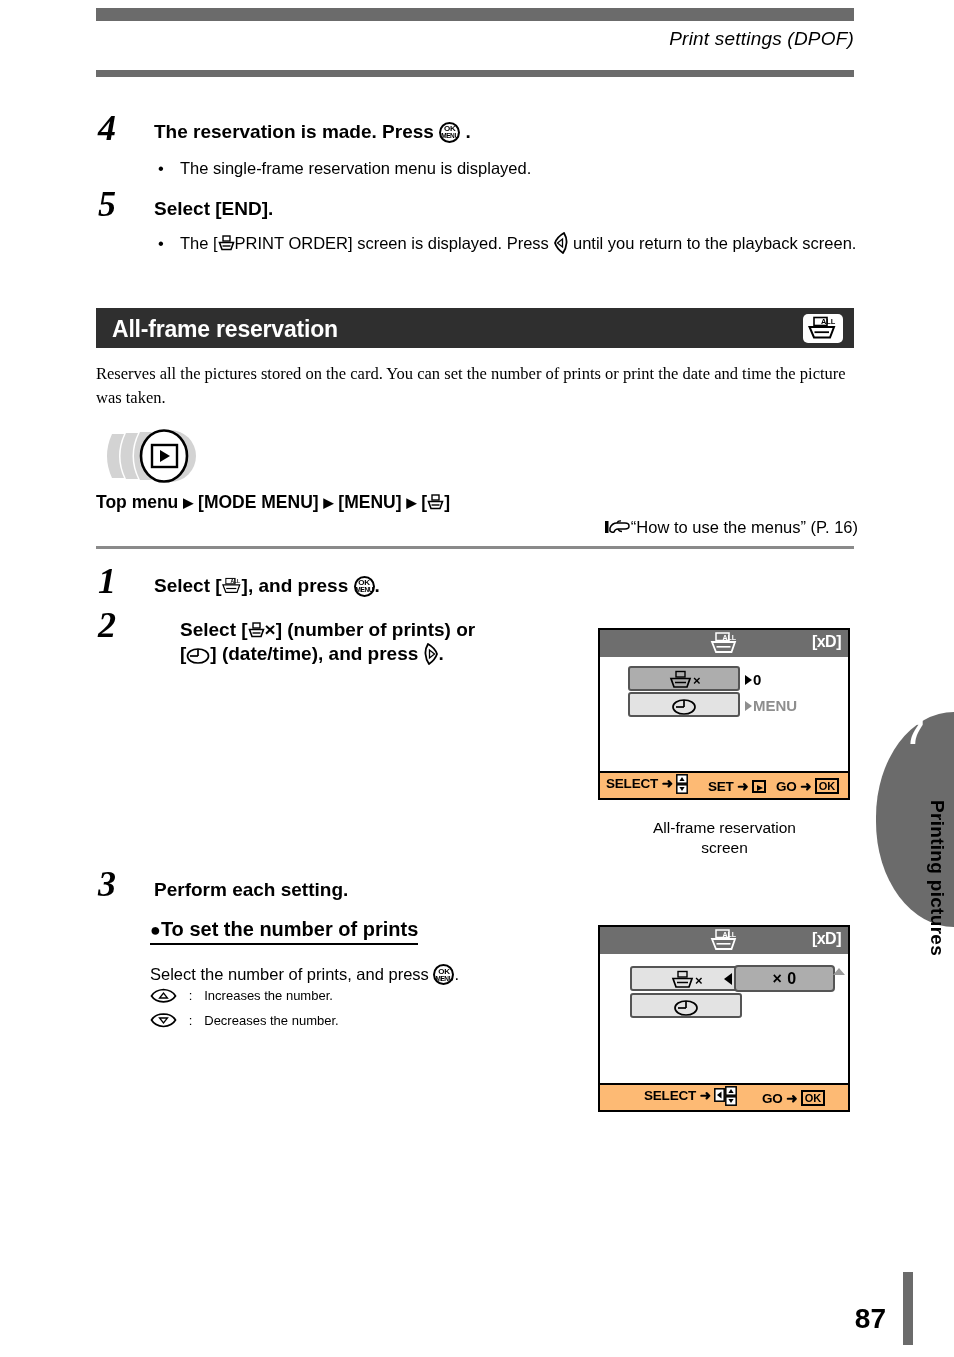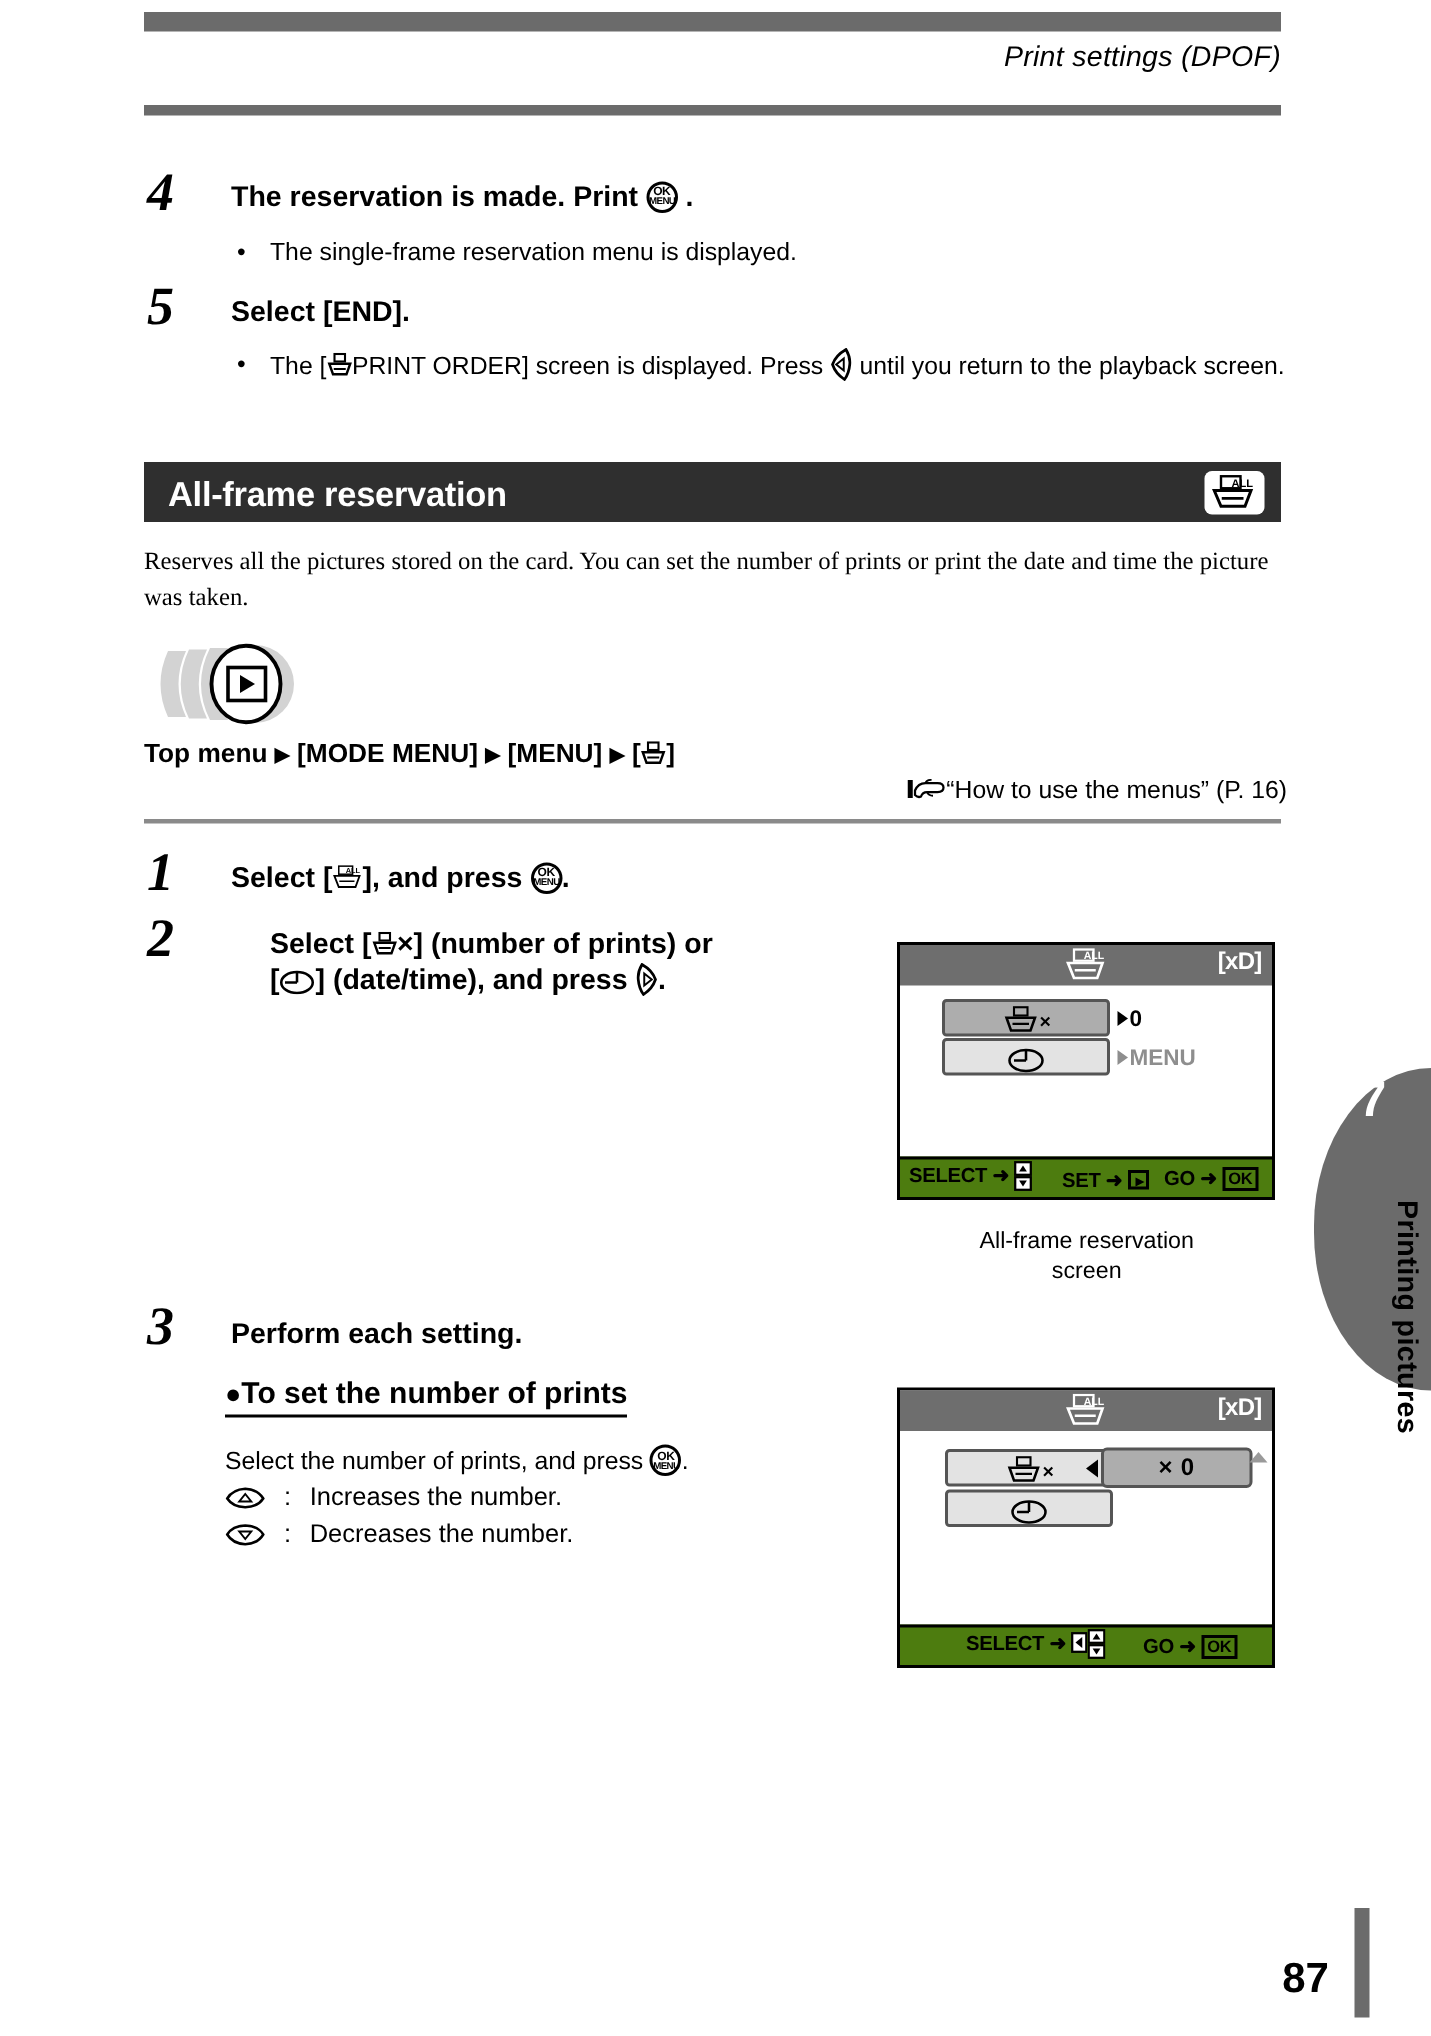--- a/index.html
+++ b/index.html
@@ -119,21 +119,21 @@
     position:absolute; left:0; top:0; right:0; height:27px;
     background:#6e6e6e;
   }
   .lcd-titlebar .ticon { position:absolute; left:50%; top:2px; margin-left:-14px; }
   .lcd-titlebar .xd {
     position:absolute; right:7px; top:3px; color:#fff;
     font-size:16px; font-weight:700; letter-spacing:-.5px;margin-left:36px;
   }
   .lcd-bottombar {
     position:absolute; left:0; right:0; bottom:0; height:27px;
-    background:#4d7c0f; border-top:2px solid #000;
+    background:#fdba74; border-top:2px solid #000;
   }
   .lcd-hint {
     position:absolute; bottom:4px; color:#000;
     font-size:13.5px; font-weight:700; letter-spacing:-.2px;
     white-space:nowrap;
   }
   .key-box {
     display:inline-block; border:2px solid #000; padding:0 2px;
     font-size:11px; font-weight:700; line-height:12px;
     vertical-align:1px;
@@ -199,21 +199,21 @@
   }
 
   
   .sub-head {
     position:absolute; font-size:20px; font-weight:700;
     border-bottom:2px solid #000; padding-bottom:2px;
     white-space:nowrap;
   }
   .sub-head .disc { font-size:18px; }
   .body-text { position:absolute; font-size:16.5px; line-height:1.5; }
-  .kv-line { position:absolute; font-size:17px; white-space:nowrap; }
+  .kv-line { position:absolute; font-size:13px; white-space:nowrap; }
 
   
   .chap-tab {
     position:absolute; right:0; top:712px; width:78px; height:215px;
     background:#6b6b6b;
     border-top-left-radius:78px 105px;
     border-bottom-left-radius:78px 105px;
   }
   .chap-num {
     position:absolute; right:0; top:714px; width:78px;
@@ -239,21 +239,21 @@
 </style>
 </head>
 <body>
 
 <div class="hdr-bar-top"></div>
 <div class="hdr-title">Print settings (DPOF)</div>
 <div class="hdr-rule"></div>
 
 <div class="step-num" style="left:98px; top:110px;">4</div>
 <div class="step-head" style="left:154px; top:120px;">
-  <span>The reservation is made. Print</span>
+  <span>The reservation is made. Press</span>
   <span class="g ok-btn"><i class="a">OK</i><i class="b">MENU</i></span>
   <span>.</span>
 </div>
 <div class="bullet-row" style="left:158px; top:157px; width:640px;">
   <span class="dot">•</span>
   <span class="txt">The single-frame reservation menu is displayed.</span>
 </div>
 
 <div class="step-num" style="left:98px; top:186px;">5</div>
 <div class="step-head" style="left:154px; top:197px;">Select [END].</div>

